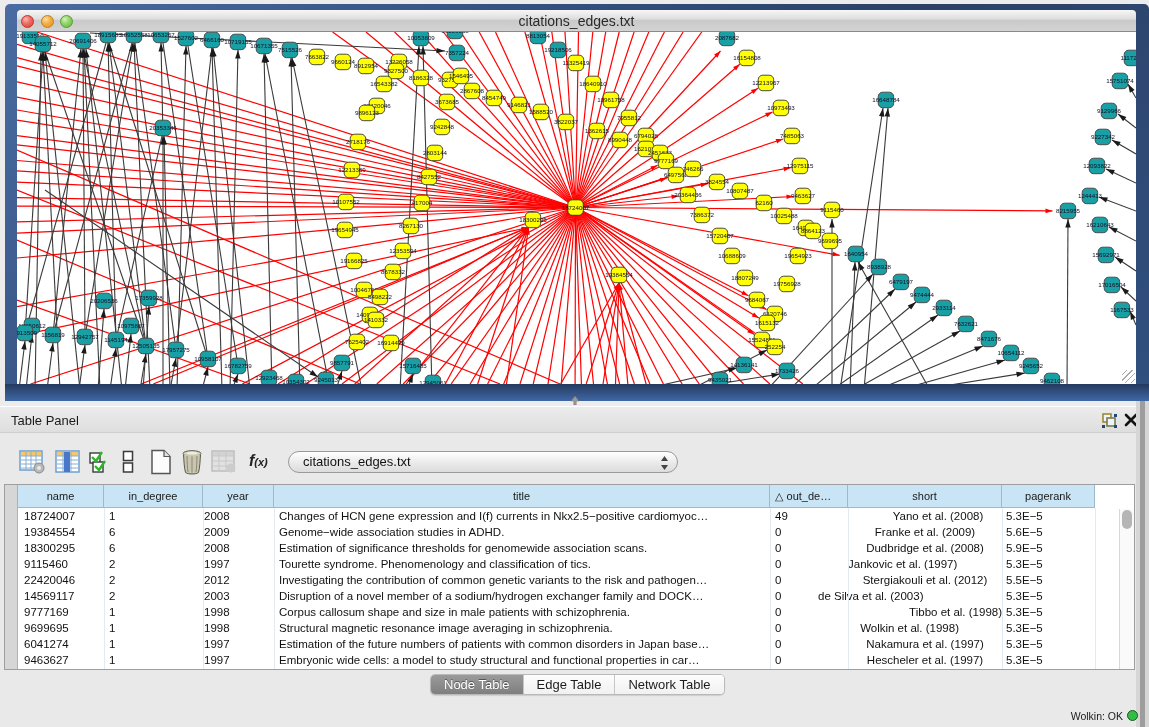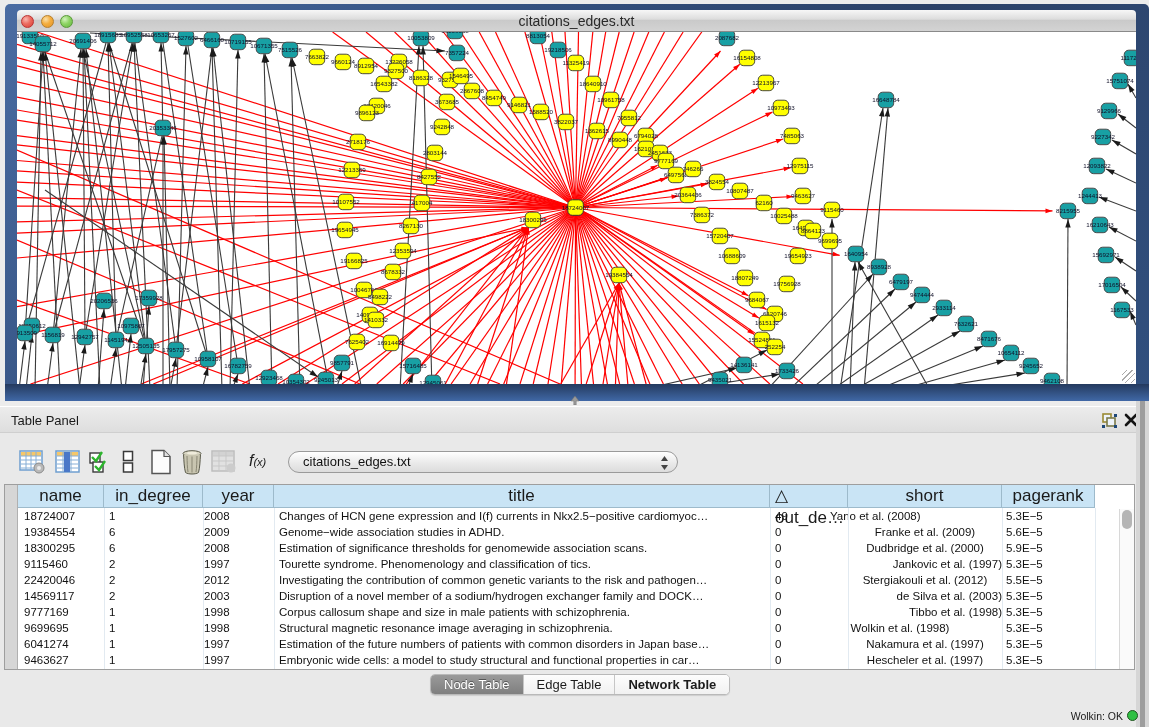--- a/index.html
+++ b/index.html
@@ -27,35 +27,35 @@
   font-size:13px; color:#1a1a1a; line-height:27px; }
 #toolbar { position:absolute; left:0; top:28px; width:1142px; height:49px; }
 #combo { position:absolute; left:288px; top:45px; width:390px; height:22px;
   background:linear-gradient(#ffffff,#e8e8e8 60%,#dcdcdc); border:1px solid #9a9a9a; border-radius:11px;
   font-size:13px; color:#111; line-height:20px; padding-left:14px; }
 
 #tbl { position:absolute; left:4px; top:78px; width:1131px; height:186px; background:#fff;
   border:1px solid #9e9e9e; }
 #rowhdr { position:absolute; left:0; top:0; width:13px; height:184px; background:#d6d6d6; border-right:1px solid #b0b0b0; }
 #thead { position:absolute; left:13px; top:0; width:1077px; height:23px; background:#c9e4f5; border-bottom:1px solid #9dbacb; }
-#thead span { position:absolute; top:0; height:22px; line-height:22px; font-size:17px; color:#1a1a1a;
+#thead span { position:absolute; top:0; height:22px; line-height:22px; font-size:11px; color:#1a1a1a;
   text-align:center; border-right:1px solid #9dbacb; }
 .trow { position:absolute; left:0; top:0; width:1090px; height:16px; }
 .trow span { position:absolute; font-size:11.5px; color:#111; line-height:16px; white-space:nowrap; }
 #vsb { position:absolute; right:0px; top:24px; width:15px; height:160px; background:#fafafa;
   border-left:1px solid #d8d8d8; }
 #vsb div { position:absolute; left:2px; top:1px; width:10px; height:19px; background:#b5b5b5; border-radius:5px; }
 
 
 #segs { position:absolute; left:430px; top:268px; height:21px; display:flex;
   border:1px solid #b9b9b9; border-radius:5px; overflow:hidden; background:#fff;
   box-shadow:0 1px 1px rgba(0,0,0,0.12); }
 #segs div { font-size:13px; line-height:20px; padding:0 13px; color:#1c1c1c;
   background:linear-gradient(#fdfdfd,#f1f1f1); border-right:1px solid #c6c6c6; }
-#segs div:last-child { border-right:none;font-weight:bold; }
+#segs div:last-child { border-right:none; }
 #segs div.sel { background:linear-gradient(#9a9a9a,#7f7f7f); color:#fff; text-shadow:0 -1px 0 #555; }
 
 #memory { position:absolute; right:26px; top:710px; font-size:10.5px; color:#1a1a1a; }
 #memdot { position:absolute; right:11px; top:710px; width:11px; height:11px; border-radius:50%;
   background:#2fc043; border:1px solid #20551f; }
 #rightstrip { position:absolute; right:0; top:401px; width:13px; height:326px; background:#d6d6d6; }
 #rightstrip div { position:absolute; left:0; top:0; width:5px; height:326px; background:#9d9d9d; }
 </style></head>
 <body>
 <div id="win">
@@ -697,21 +697,21 @@
       <ellipse cx="13" cy="4.2" rx="5" ry="1.4" fill="#efecdc"></ellipse>
     </svg>
 
     <svg class="abs" style="left:211px;top:16px" width="26" height="24" viewBox="0 0 26 24" opacity="0.55">
       <rect x="1" y="1" width="22" height="20" fill="#dcdcdc" stroke="#9a9a9a" stroke-width="1.5"></rect>
       <rect x="2" y="2" width="20" height="4" fill="#c2c2c2"></rect>
       <path d="M2 6 H22 M2 11 H22 M2 16 H22 M8 2 V21 M15 2 V21" stroke="#adadad" fill="none"></path>
       <circle cx="20" cy="18" r="4.5" fill="#b5b5b5"></circle>
     </svg>
 
-    <div class="abs" style="left:249px;top:18px;font-size:16px;font-style:italic;font-weight:normal;color:#222">f<span style="font-size:11px">(x)</span></div>
+    <div class="abs" style="left:249px;top:18px;font-size:16px;font-style:italic;font-weight:bold;color:#222">f<span style="font-size:11px">(x)</span></div>
   </div>
   <div id="combo">citations_edges.txt
     <svg class="abs" style="right:8px;top:4px" width="9" height="14" viewBox="0 0 9 14">
       <path d="M4.5 0 L8 5 H1 Z" fill="#444"></path>
         <path d="M4.5 14 L8 9 H1 Z" fill="#444"></path>
     </svg>
   </div>
 
   <div id="tbl">
     <div id="rowhdr"></div>
@@ -725,84 +725,84 @@
       <span style="left:984px; width:93px">pagerank</span>
     </div>
     <div style="position:absolute;left:13px;top:23px;width:1077px;height:161px;overflow:hidden">
       <div style="position:relative;left:-17px;top:-508px">
 <div class="trow" style="top:508px">
 <span style="left:23px">18724007</span>
 <span style="left:108px">1</span>
 <span style="left:203px">2008</span>
 <span style="left:278px">Changes of HCN gene expression and I(f) currents in Nkx2.5−positive cardiomyoc…</span>
 <span style="left:774px">49</span>
-<span class="ctr" style="left:829px;width:154px;">Yano et al. (2008)</span>
+<span class="ctr" style="left:860px;width:154px;text-align:center">Yano et al. (2008)</span>
 <span style="left:1005px">5.3E−5</span>
 </div>
 <div class="trow" style="top:524px">
 <span style="left:23px">19384554</span>
 <span style="left:108px">6</span>
 <span style="left:203px">2009</span>
 <span style="left:278px">Genome−wide association studies in ADHD.</span>
 <span style="left:774px">0</span>
 <span class="ctr" style="left:847px;width:154px;text-align:center">Franke et al. (2009)</span>
 <span style="left:1005px">5.6E−5</span>
 </div>
 <div class="trow" style="top:540px">
 <span style="left:23px">18300295</span>
 <span style="left:108px">6</span>
 <span style="left:203px">2008</span>
 <span style="left:278px">Estimation of significance thresholds for genomewide association scans.</span>
 <span style="left:774px">0</span>
-<span class="ctr" style="left:847px;width:154px;text-align:center">Dudbridge et al. (2000)</span>
+<span class="ctr" style="left:847px;width:154px;text-align:center">Dudbridge et al. (2008)</span>
 <span style="left:1005px">5.9E−5</span>
 </div>
 <div class="trow" style="top:556px">
 <span style="left:23px">9115460</span>
 <span style="left:108px">2</span>
 <span style="left:203px">1997</span>
 <span style="left:278px">Tourette syndrome. Phenomenology and classification of tics.</span>
 <span style="left:774px">0</span>
-<span class="ctr" style="left:847px;width:154px;text-align:right">Jankovic et al. (1997)</span>
+<span class="ctr" style="left:847px;width:154px;text-align:left">Jankovic et al. (1997)</span>
 <span style="left:1005px">5.3E−5</span>
 </div>
 <div class="trow" style="top:572px">
 <span style="left:23px">22420046</span>
 <span style="left:108px">2</span>
 <span style="left:203px">2012</span>
 <span style="left:278px">Investigating the contribution of common genetic variants to the risk and pathogen…</span>
 <span style="left:774px">0</span>
 <span class="ctr" style="left:847px;width:154px;text-align:center">Stergiakouli et al. (2012)</span>
 <span style="left:1005px">5.5E−5</span>
 </div>
 <div class="trow" style="top:588px">
 <span style="left:23px">14569117</span>
 <span style="left:108px">2</span>
 <span style="left:203px">2003</span>
 <span style="left:278px">Disruption of a novel member of a sodium/hydrogen exchanger family and DOCK…</span>
 <span style="left:774px">0</span>
-<span class="ctr" style="left:847px;width:154px;text-align:right">de Silva et al. (2003)</span>
+<span class="ctr" style="left:817px;width:154px;text-align:left">de Silva et al. (2003)</span>
 <span style="left:1005px">5.3E−5</span>
 </div>
 <div class="trow" style="top:604px">
 <span style="left:23px">9777169</span>
 <span style="left:108px">1</span>
 <span style="left:203px">1998</span>
 <span style="left:278px">Corpus callosum shape and size in male patients with schizophrenia.</span>
 <span style="left:774px">0</span>
 <span class="ctr" style="left:847px;width:154px;text-align:right">Tibbo et al. (1998)</span>
 <span style="left:1005px">5.3E−5</span>
 </div>
 <div class="trow" style="top:620px">
 <span style="left:23px">9699695</span>
 <span style="left:108px">1</span>
 <span style="left:203px">1998</span>
 <span style="left:278px">Structural magnetic resonance image averaging in schizophrenia.</span>
 <span style="left:774px">0</span>
-<span class="ctr" style="left:822px;width:154px;text-align:center">Wolkin et al. (1998)</span>
+<span class="ctr" style="left:804px;width:154px;text-align:right">Wolkin et al. (1998)</span>
 <span style="left:1005px">5.3E−5</span>
 </div>
 <div class="trow" style="top:636px">
 <span style="left:23px">6041274</span>
 <span style="left:108px">1</span>
 <span style="left:203px">1997</span>
 <span style="left:278px">Estimation of the future numbers of patients with common disorders in Japan base…</span>
 <span style="left:774px">0</span>
 <span class="ctr" style="left:847px;width:154px;text-align:center">Nakamura et al. (1997)</span>
 <span style="left:1005px">5.3E−5</span>

